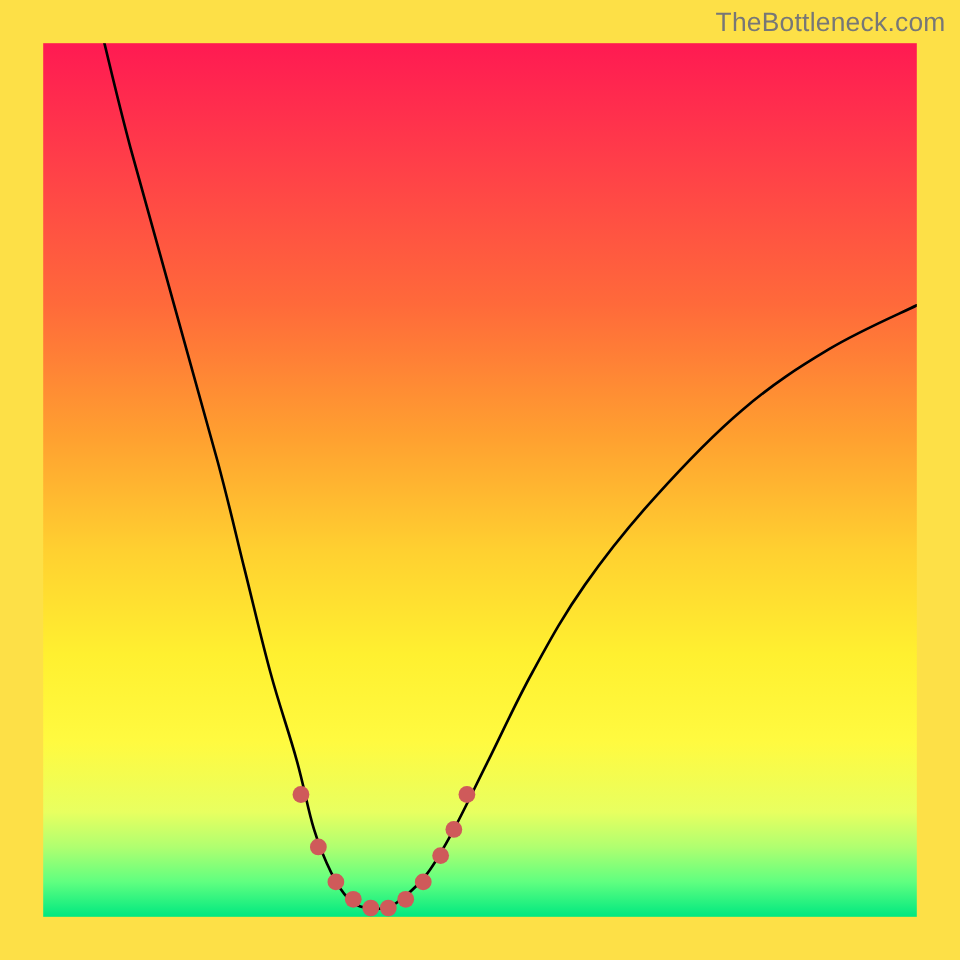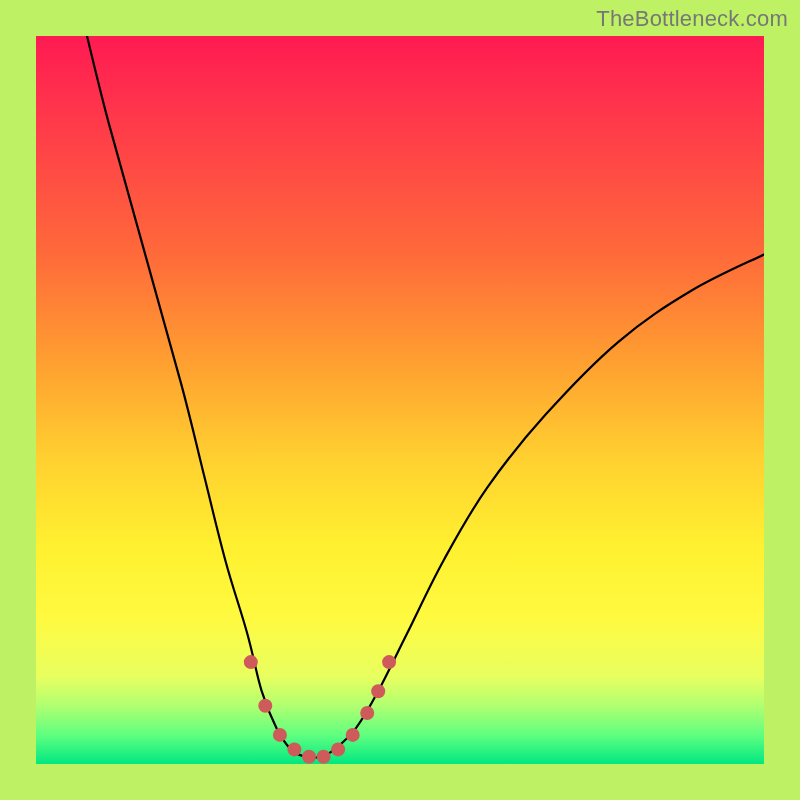--- a/index.html
+++ b/index.html
@@ -10,21 +10,21 @@
     background: #000;
     overflow: hidden;
     font-family: Arial, Helvetica, sans-serif;
   }
   .frame {
     position: absolute;
     top: 0;
     left: 0;
     width: 800px;
     height: 800px;
-    background: #bef264;
+    background: #fde047;
   }
   .plot-area {
     position: absolute;
     top: 36px;
     left: 36px;
     width: 728px;
     height: 728px;
     
     background: linear-gradient(
       to bottom,

